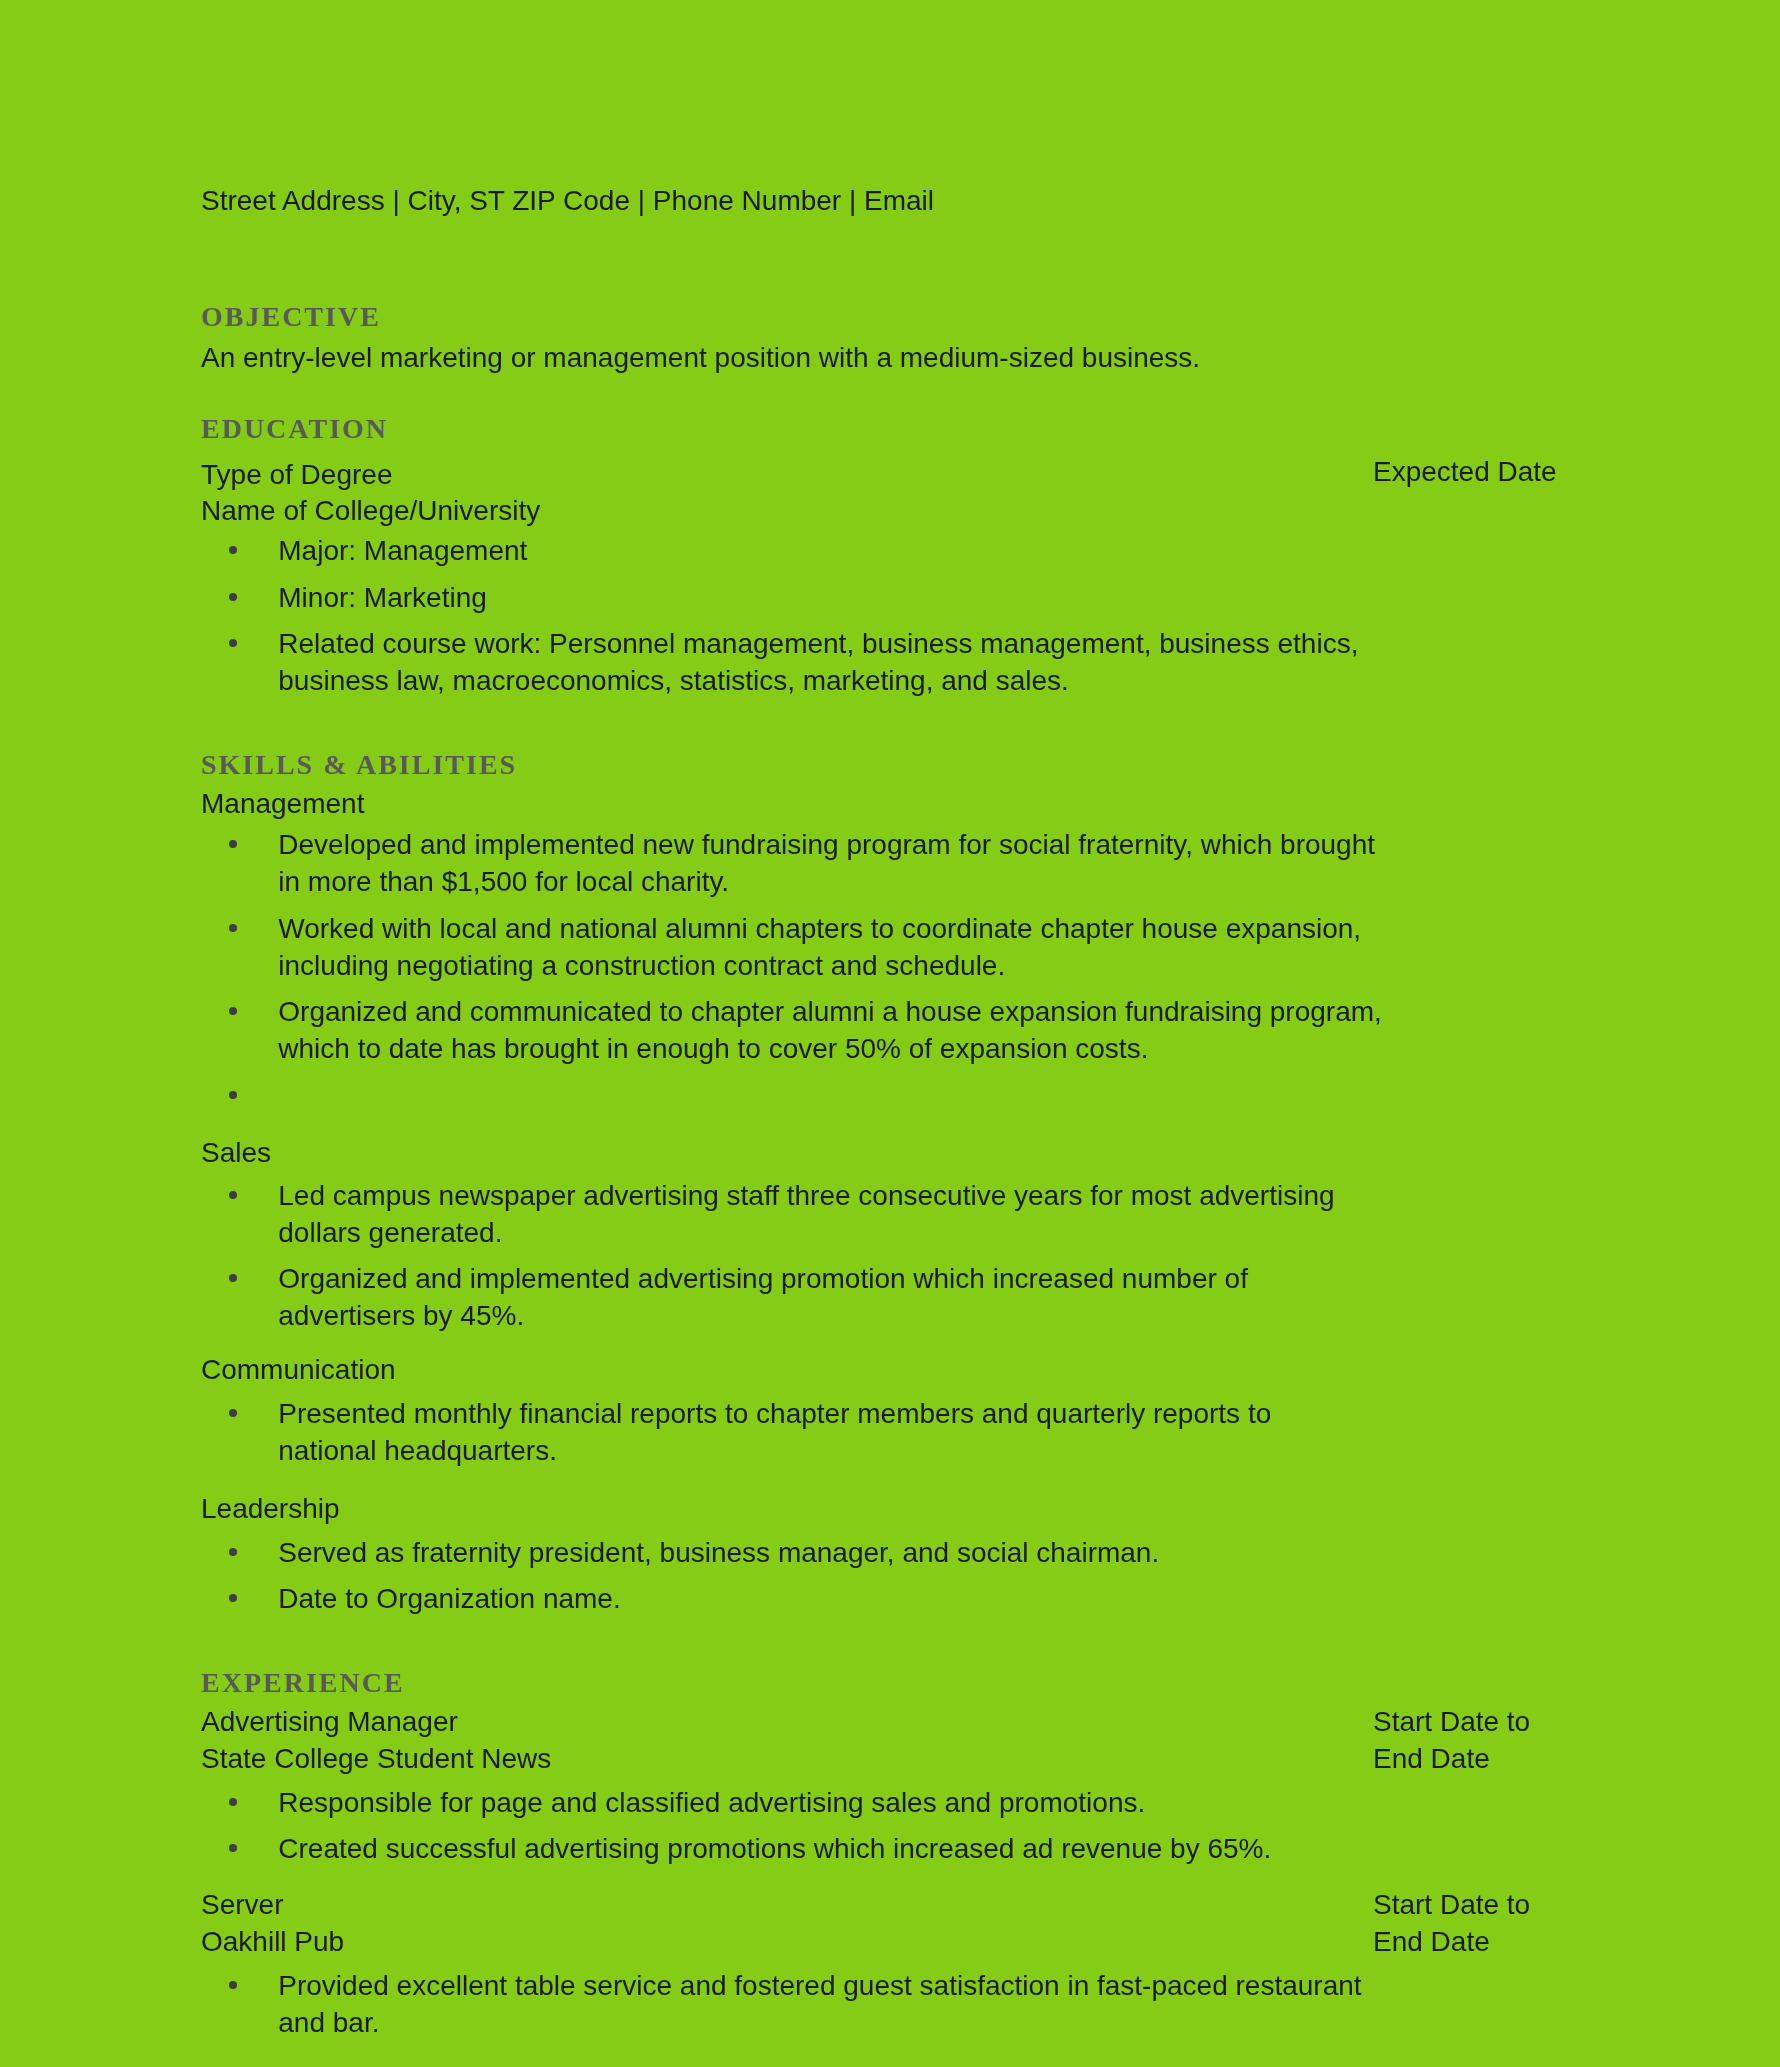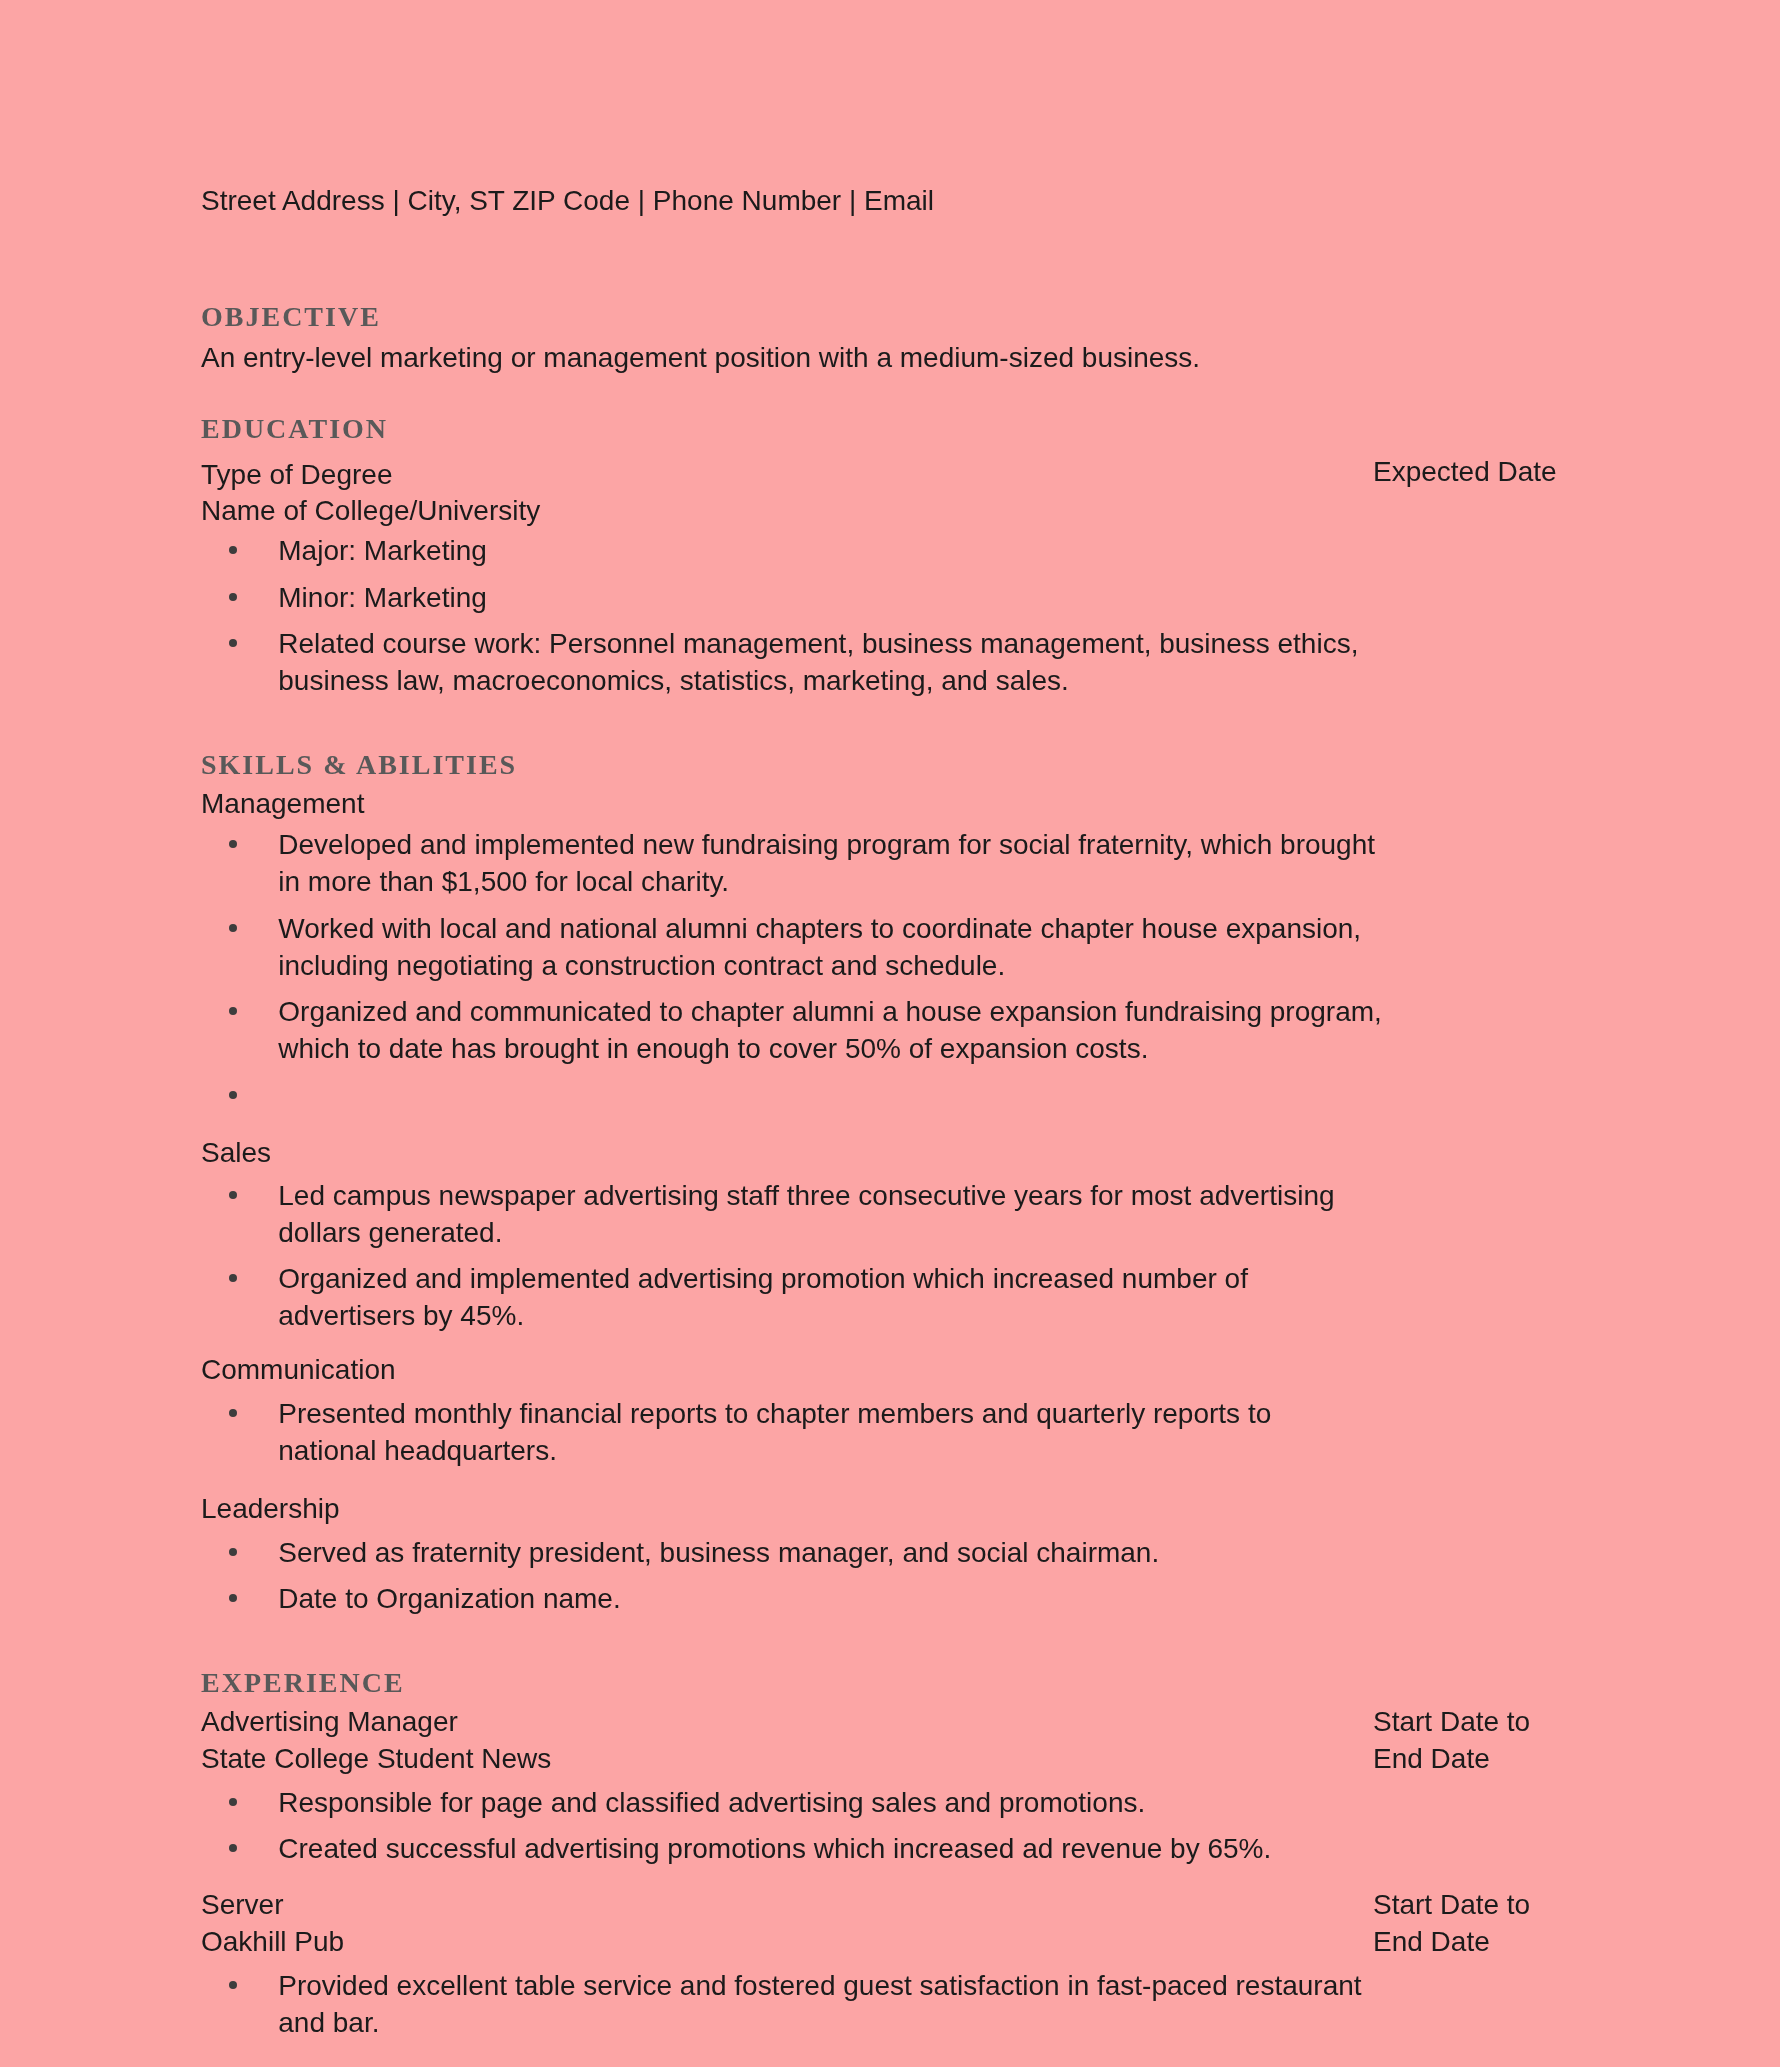--- a/index.html
+++ b/index.html
@@ -1,20 +1,20 @@
 <!DOCTYPE html>
 <html style="font-size:15px"><head>
 <meta charset="utf-8">
 <style>
   html, body { margin: 0; padding: 0; background: #ffffff; }
   .page {
     position: relative;
     width: 1781px;
     height: 2068px;
-    background: #fca5a5;
+    background: #84cc16;
     font-family: "Liberation Sans", "DejaVu Sans", sans-serif;
     font-size: 28px;
     line-height: 37px;
     color: #1b1b1b;
     overflow: hidden;
   }
   .line {
     position: absolute;
     left: 201px;
     white-space: pre-line;
@@ -59,21 +59,21 @@
   <div class="sec" style="top:302px">OBJECTIVE</div>
   <div class="line" style="top:339px">An entry-level marketing or management position with a medium-sized business.</div>
 
   <div class="sec" style="top:414px">EDUCATION</div>
   <div class="line" style="top:456px">Type of Degree</div>
   <div class="line right-col" style="top:453px">Expected Date</div>
   <div class="line italic" style="top:492px">Name of College/University</div>
 
   <div class="bullet" style="top:532px">
     <span class="dot"></span>
-    <span class="btext">Major: Marketing</span>
+    <span class="btext">Major: Management</span>
   </div>
   <div class="bullet" style="top:579px">
     <span class="dot"></span>
     <span class="btext">Minor: Marketing</span>
   </div>
   <div class="bullet" style="top:625px">
     <span class="dot"></span>
     <span class="btext">Related course work: Personnel management, business management, business ethics,
 business law, macroeconomics, statistics, marketing, and sales.</span>
   </div>

